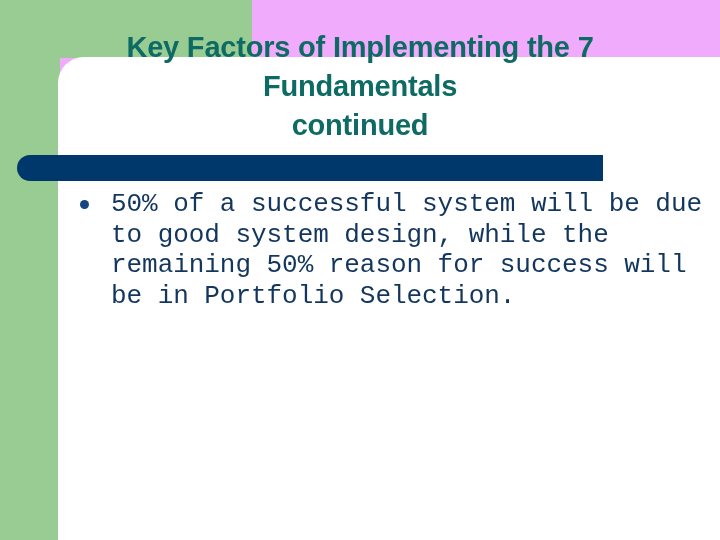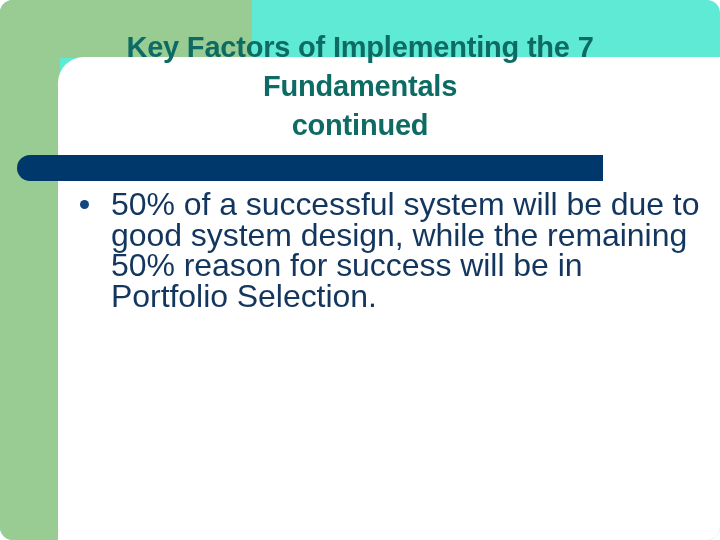--- a/index.html
+++ b/index.html
@@ -11,23 +11,22 @@
     width: 720px;
     height: 540px;
     overflow: hidden;
     font-family: "Liberation Sans", sans-serif;
   }
 
   #slide {
     position: relative;
     width: 720px;
     height: 540px;
-    background: #5eead4;
+    background: #f0abfc;
     overflow: hidden;
-    border-radius: 13px;
   }
 
   
   .deco-green-block {
     position: absolute;
     left: 0;
     top: 0;
     width: 252px;
     height: 58px;
     background: #99cc93;
@@ -84,22 +83,22 @@
     width: 628px;
     margin: 0;
     padding: 0;
     list-style: none;
   }
   .bullet-item {
     position: relative;
     padding-left: 33px;
     margin: 0 0 0 0;
     color: #13365e;
-    font-family: Liberation Sans, sans-serif;
-    font-size: 32px;
+    font-family: Liberation Mono, monospace;
+    font-size: 26px;
     line-height: 30.5px;
     letter-spacing: -0.05px;
   }
   .bullet-marker {
     position: absolute;
     left: 2px;
     top: 11px;
     width: 9px;
     height: 9px;
     border-radius: 50%;

